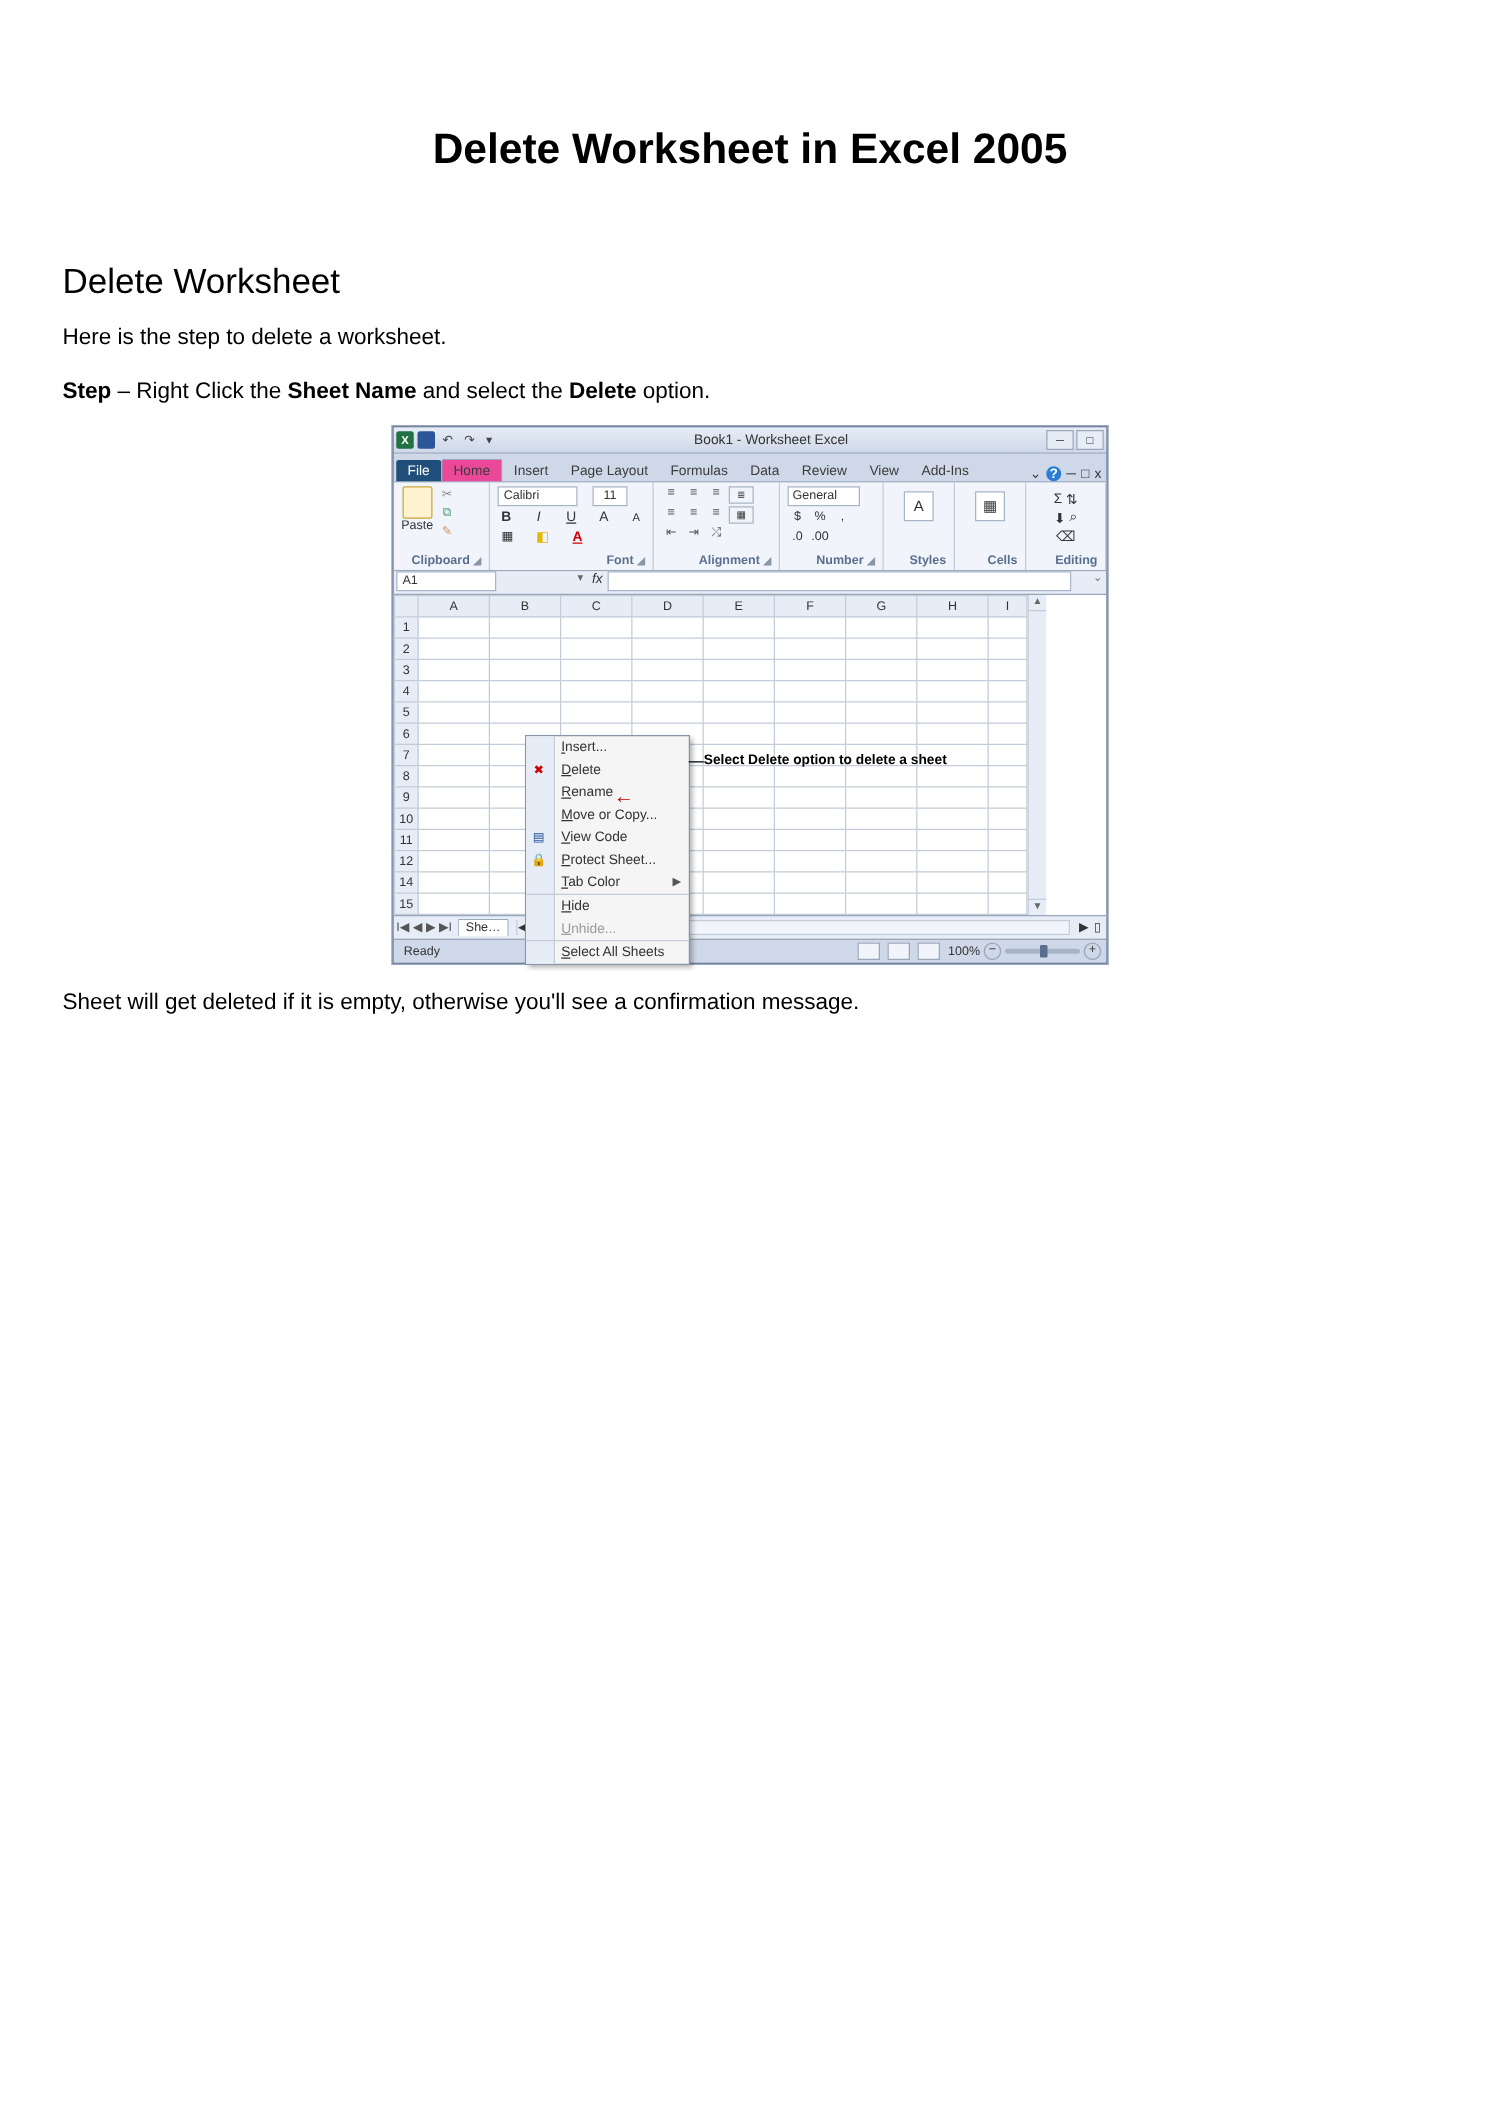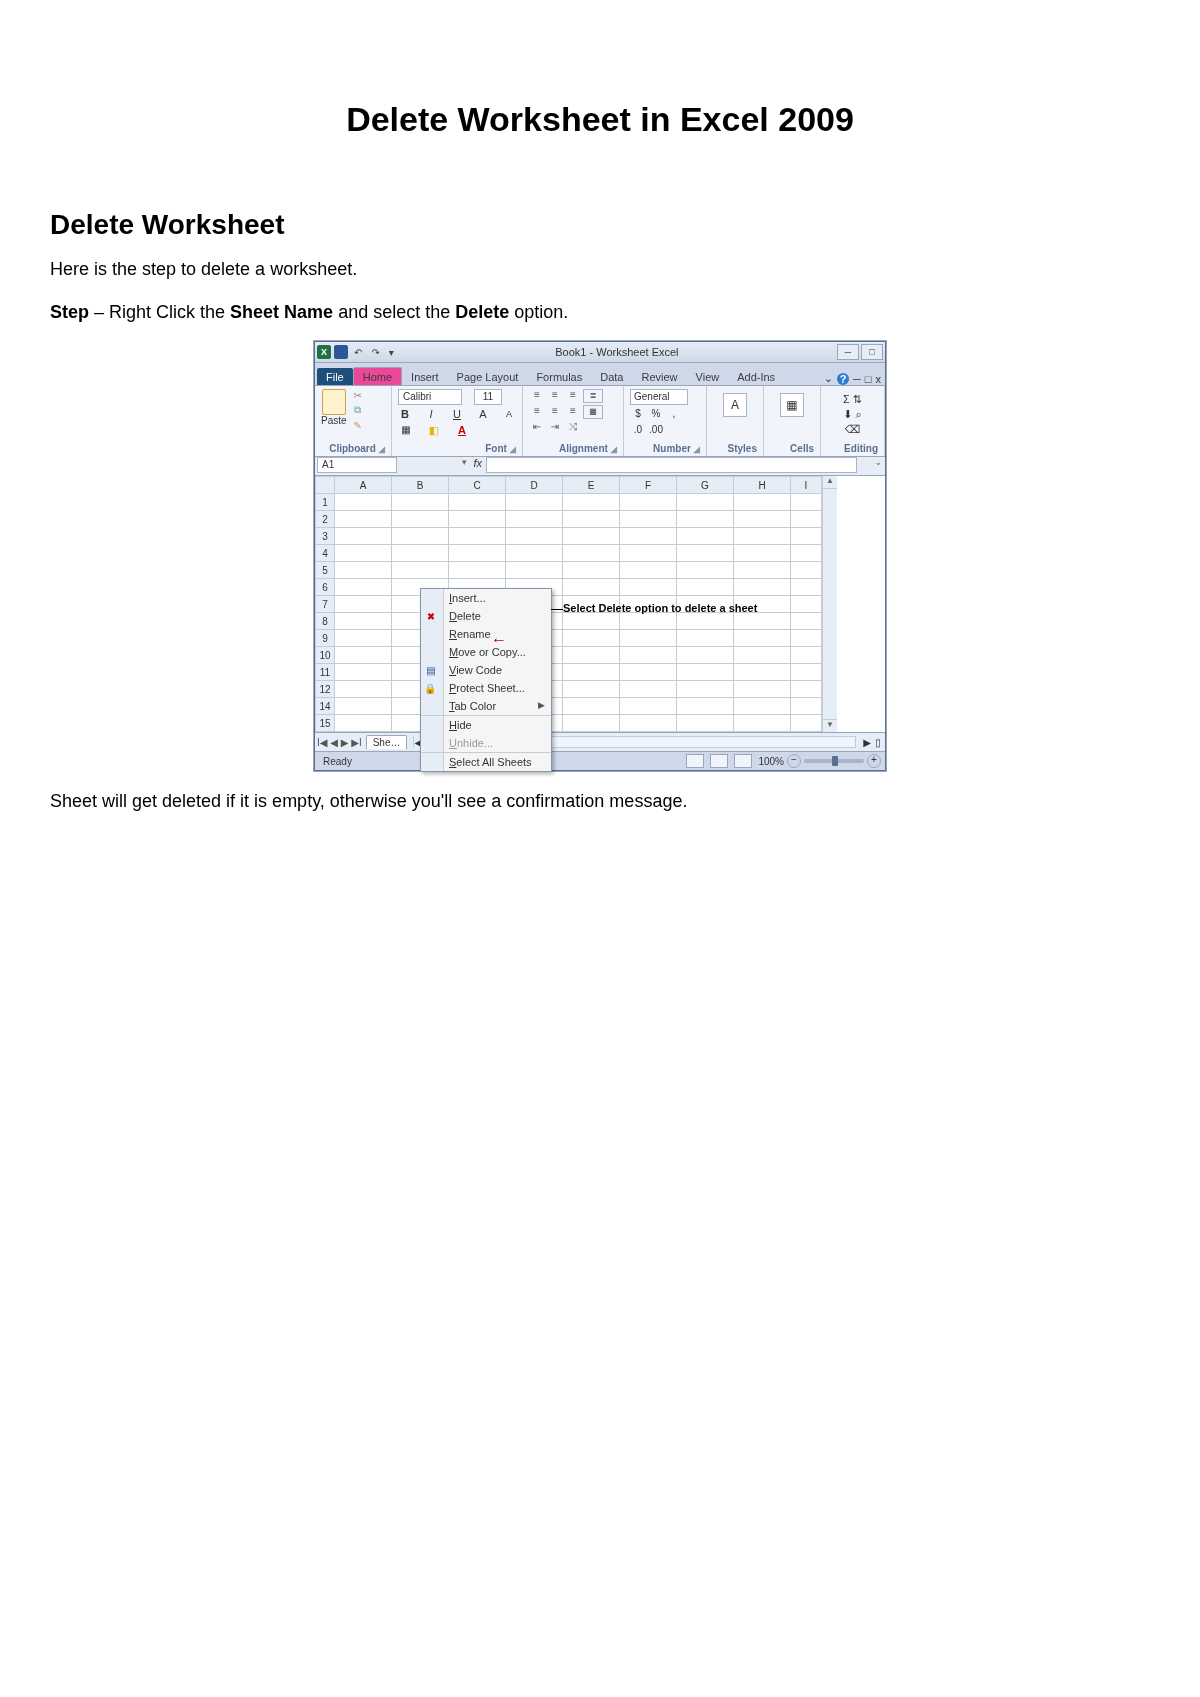--- a/index.html
+++ b/index.html
@@ -12,21 +12,21 @@
     box-sizing: border-box;
   }
   h1.page-title {
     text-align: center;
     font-size: 34px;
     font-weight: bold;
     margin: 40px 0 70px 0;
   }
   h2.section-title {
     font-size: 28px;
-    font-weight: bold;
+    font-weight: normal;
     margin: 0 0 18px 0;
   }
   p.intro {
     font-size: 18px;
     margin: 0 0 22px 0;
   }
   p.step {
     font-size: 18px;
     margin: 0 0 18px 0;
   }
@@ -275,21 +275,21 @@
   .viewbtn { width:16px;height:12px;border:1px solid #9aa7bb;background:#f1f5fb; }
   .zoom { display:flex;align-items:center;gap:3px; }
   .zoom .pct { }
   .zoom .minus,.zoom .plus { width:12px;height:12px;border:1px solid #9aa7bb;border-radius:50%;text-align:center;line-height:10px;font-size:10px; }
   .zoom .slider { width:60px;height:4px;background:#a8b4c7;position:relative;border-radius:2px; }
   .zoom .slider .thumb { position:absolute;left:28px;top:-3px;width:6px;height:10px;background:#5a6f8f;border-radius:1px; }
 </style>
 </head>
 <body>
 
-<h1 class="page-title">Delete Worksheet in Excel 2009</h1>
+<h1 class="page-title">Delete Worksheet in Excel 2005</h1>
 
 <h2 class="section-title">Delete Worksheet</h2>
 
 <p class="intro">Here is the step to delete a worksheet.</p>
 
 <p class="step">
   <span class="bold">Step</span><span> – Right Click the </span><span class="bold">Sheet Name</span><span> and select the </span><span class="bold">Delete</span><span> option.</span>
 </p>
 
 <div class="excel-window">

